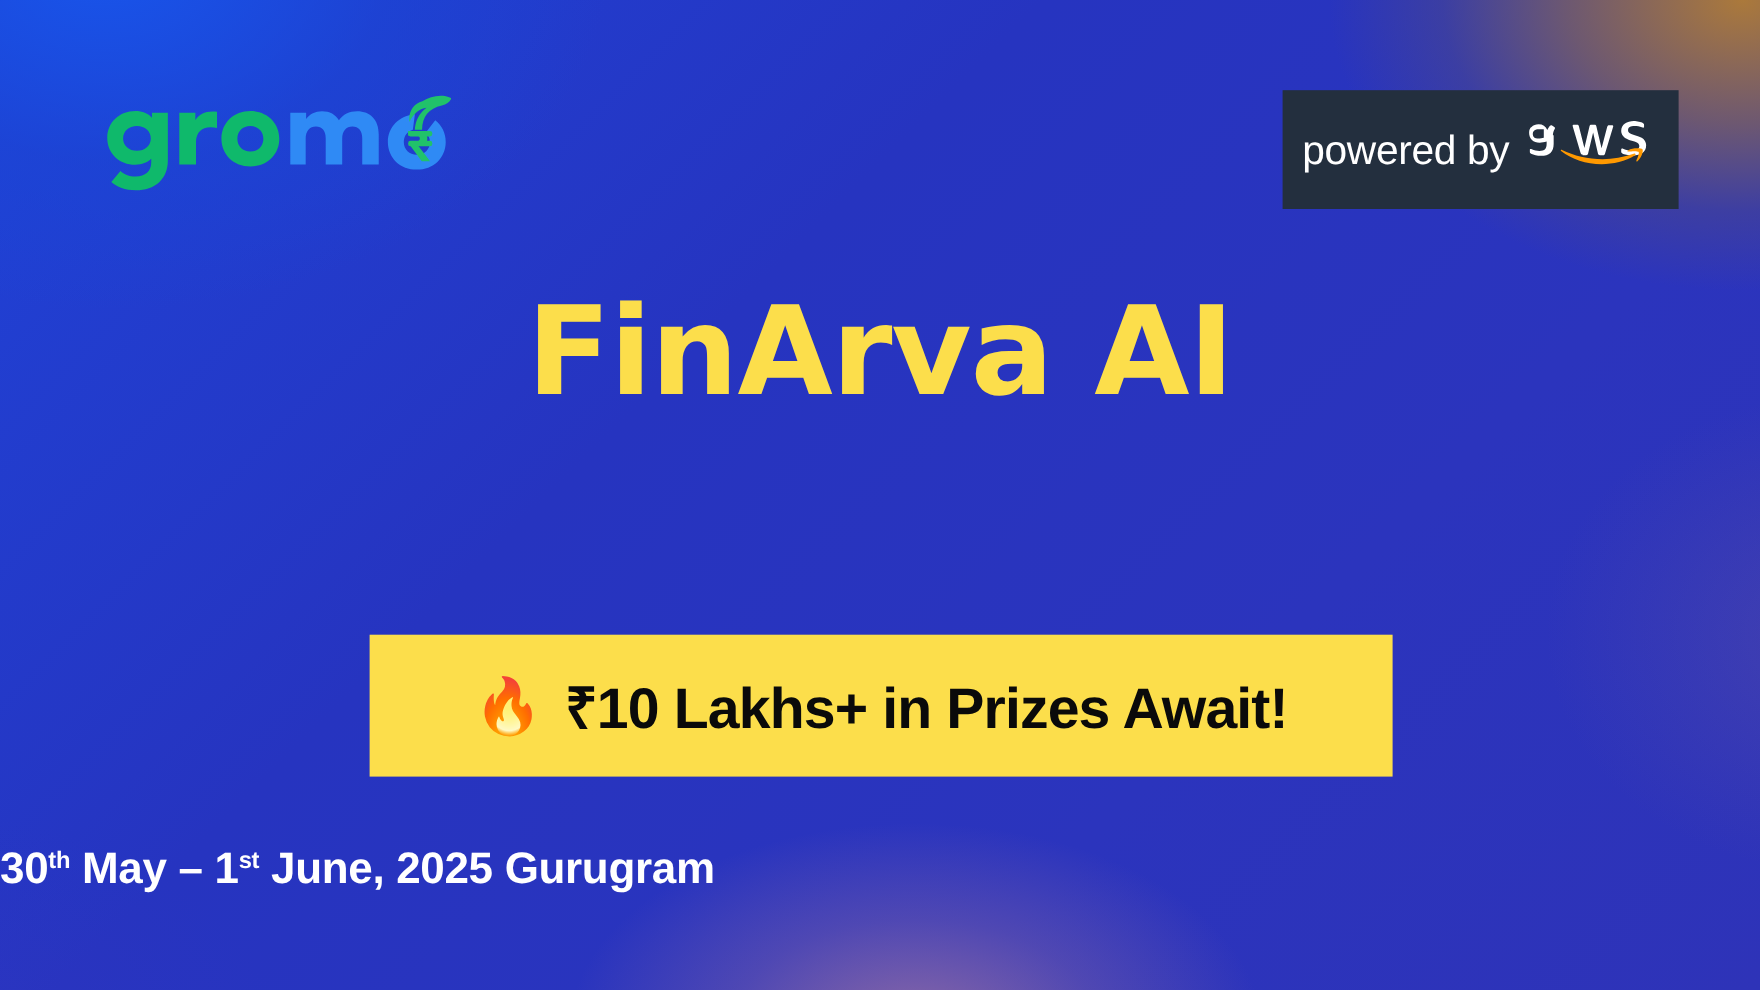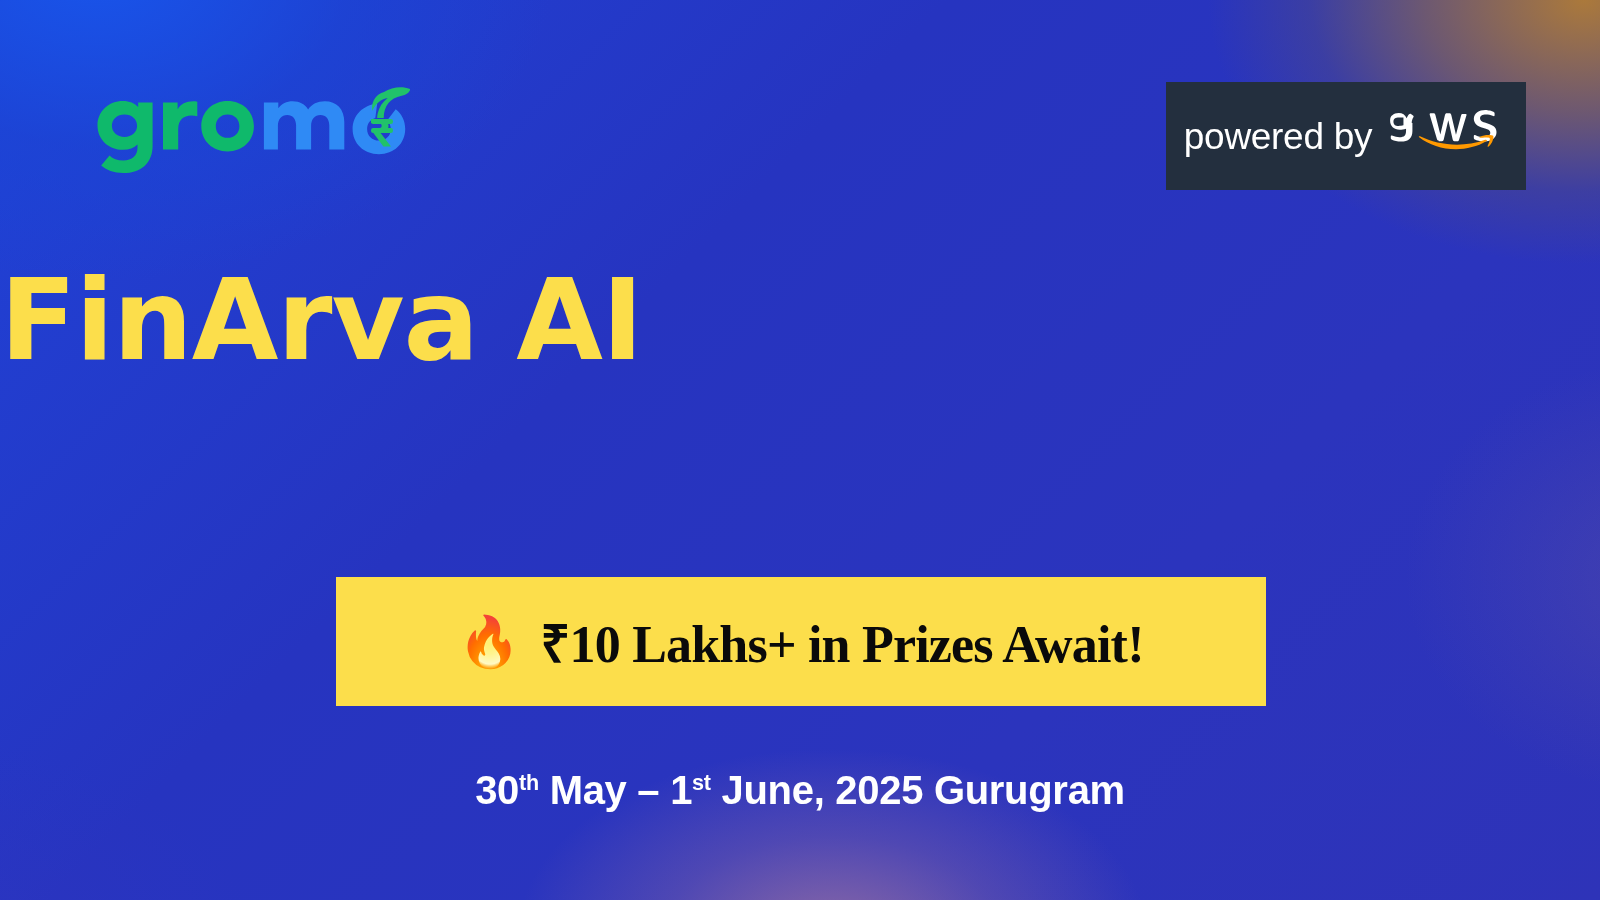--- a/index.html
+++ b/index.html
@@ -74,21 +74,21 @@
   #aws-badge .aws-mark { width:118px; height:58px; display:block; }
 
   
   #hero {
     position:absolute; inset:0;
     display:flex; flex-direction:column; align-items:center;
   }
 
   #title-row {
     position:absolute; top:264px; left:0; right:0;
-    display:flex; align-items:flex-start; 
+    display:flex; align-items:flex-start; justify-content:center;
   }
   #title-main {
     color:#FCDE4B;
     font-size:112px;
     font-weight:700;
     letter-spacing:-1px;
     line-height:1.0;
     white-space:nowrap;
     font-family:"DejaVu Sans", sans-serif;
   }
@@ -134,28 +134,28 @@
     display:flex; align-items:center; justify-content:center;
     gap:20px;
   }
   #prize-emoji { font-size:50px; line-height:1; }
   #prize-text {
     color:#0A0A0A;
     font-size:52px;
     font-weight:700;
     letter-spacing:-0.8px;
     white-space:nowrap;
-    font-family:Liberation Serif, serif;
+    font-family:Liberation Sans, sans-serif;
     text-align:center;
   }
 
   
   #date-line {
     position:absolute; top:768px; left:0; right:0;
-    text-align:center;
+    text-align:left;
     color:#FFFFFF;
     font-size:40px;
     font-weight:700;
     letter-spacing:-0.3px;
     white-space:nowrap;
   }
   #date-line sup { font-size:0.54em; vertical-align:super; font-weight:700; }
 </style>
 </head>
 <body>

